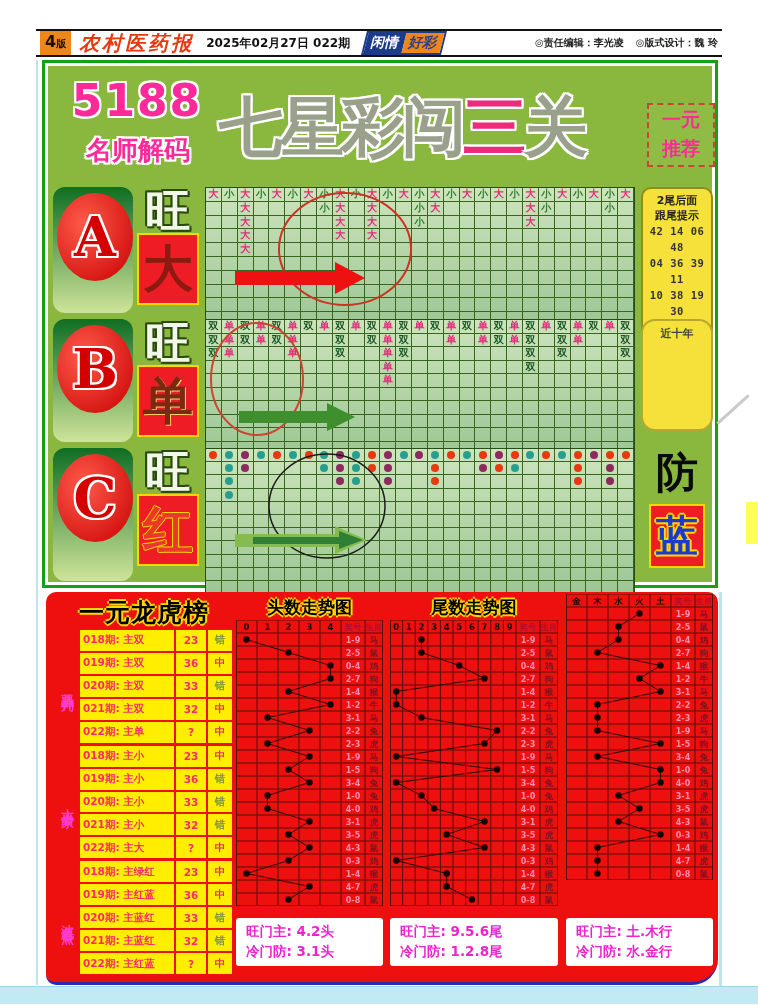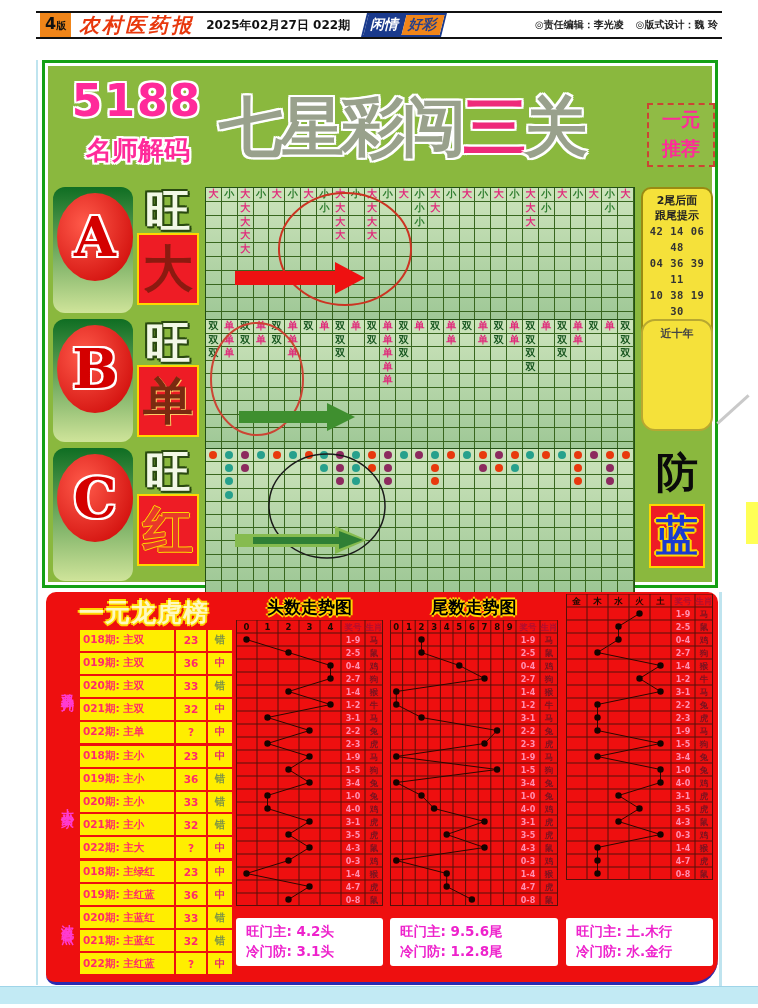--- a/index.html
+++ b/index.html
@@ -3,21 +3,21 @@
 <meta charset="utf-8">
 <style>
   html,body{margin:0;padding:0;background:#fff;}
   .page{position:relative;width:758px;height:1008px;background:#fff;overflow:hidden;
         font-family:"DejaVu Sans",sans-serif;}
   .ow{text-shadow:-2px -2px 0 #fff,2px -2px 0 #fff,-2px 2px 0 #fff,2px 2px 0 #fff,
        0 -2px 0 #fff,0 2px 0 #fff,-2px 0 0 #fff,2px 0 0 #fff;}
   .oy{text-shadow:-2px 0 0 #ffd700,2px 0 0 #ffd700,0 -2px 0 #ffd700,0 2px 0 #ffd700,
        -1px -1px 0 #ffd700,1px 1px 0 #ffd700,-1px 1px 0 #ffd700,1px -1px 0 #ffd700;}
   
-  .topbar{position:absolute;left:36px;top:11px;width:686px;height:28px;background:#fff;
+  .topbar{position:absolute;left:36px;top:29px;width:686px;height:28px;background:#fff;
           border-top:2px solid #111;border-bottom:2px solid #111;box-sizing:border-box;
           display:flex;align-items:center;gap:8px;padding:0 4px;}
   .page-badge{background:#f08519;padding:0 5px;font-weight:bold;font-size:16px;color:#111;line-height:22px;}
   .page-badge small{font-size:10px;}
   .paper-name{color:#e8380d;font-weight:bold;font-size:20px;font-style:italic;letter-spacing:3px;
               font-family:"DejaVu Serif",serif;}
   .issue{font-size:12px;font-weight:bold;color:#111;margin-left:4px;}
   .column-tag{margin-left:6px;display:flex;transform:skewX(-14deg);border:2px solid #1a3a8c;}
   .ct-left{background:#1a3a8c;color:#fff;font-weight:bold;font-size:14px;padding:1px 5px;}
   .ct-right{background:#f08519;color:#27408b;font-weight:bold;font-size:14px;padding:1px 5px;}
@@ -70,21 +70,21 @@
   .nearten-box{background:#f5e13a;border:2px solid #b8a830;border-radius:14px;height:112px;
                text-align:center;font-size:11px;font-weight:bold;color:#444;padding-top:5px;box-sizing:border-box;}
   .fang{font-size:42px;font-weight:bold;color:#0a0a0a;text-align:center;line-height:50px;}
   .lan-box{width:56px;height:64px;margin:6px auto 0;background:#ee1c25;border:2px solid #ffd700;
            display:flex;align-items:center;justify-content:center;box-sizing:border-box;}
   .lan{font-size:42px;font-weight:bold;color:#1a3ad0;}
   
   .bottom-panel{position:absolute;left:46px;top:592px;width:672px;height:393px;background:#ee0f0f;
                 border-radius:10px 10px 26px 10px;border-bottom:3px solid #2a2ab0;box-sizing:border-box;}
   .board{position:absolute;left:10px;top:4px;width:176px;height:380px;display:flex;flex-direction:column;}
-  .board-title{font-size:25px;font-weight:bold;color:#fef9c3;text-align:center;height:34px;line-height:34px;
+  .board-title{font-size:25px;font-weight:bold;color:#000000;text-align:center;height:34px;line-height:34px;
                letter-spacing:1px;text-shadow:-2px 0 0 #ffd700,2px 0 0 #ffd700,0 -2px 0 #ffd700,0 2px 0 #ffd700;}
   .board-table{flex:1;display:flex;flex-direction:column;gap:3px;padding-bottom:2px;}
   .board-group{flex:1;display:flex;gap:2px;}
   .group-label{width:22px;display:flex;align-items:center;justify-content:center;
                writing-mode:vertical-rl;text-orientation:upright;color:#ff3bd0;font-weight:bold;
                font-size:13px;letter-spacing:2px;}
   .group-rows{flex:1;display:flex;flex-direction:column;gap:2px;}
   .board-row{flex:1;display:flex;gap:2px;}
   .bcell{background:#ffee00;display:flex;align-items:center;justify-content:center;
          font-size:10.5px;font-weight:bold;color:#ff2a6a;}

